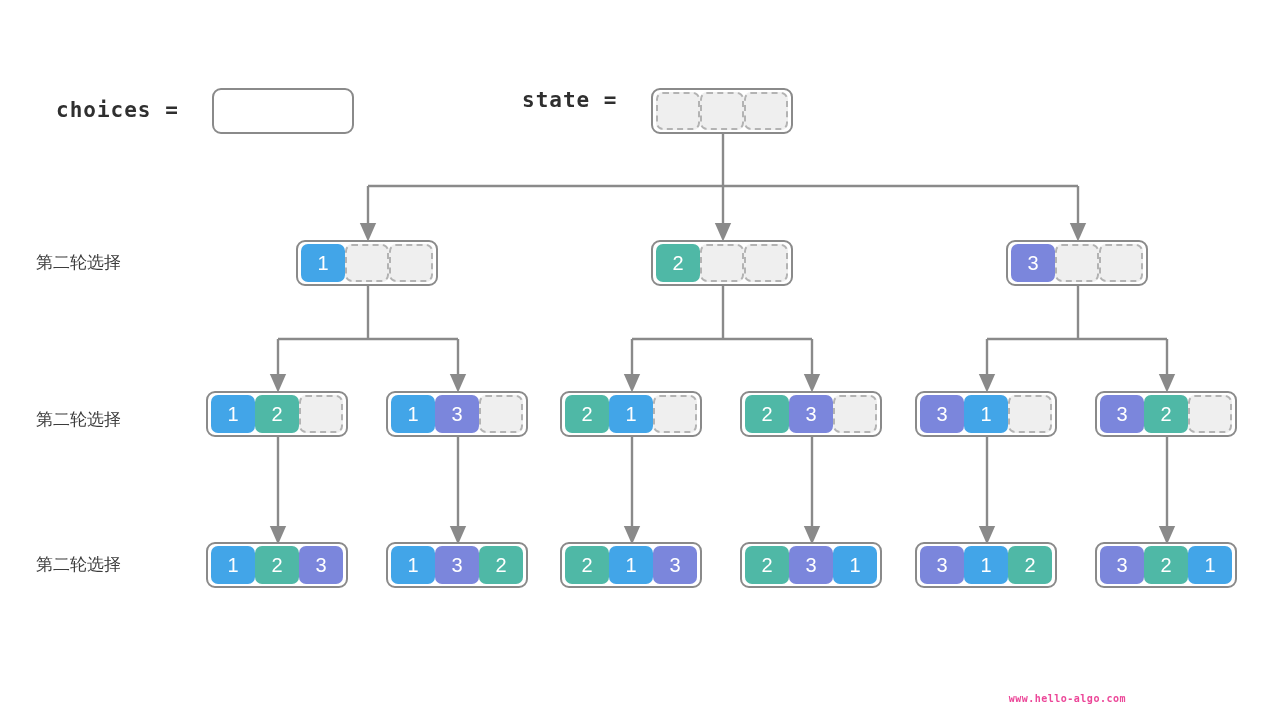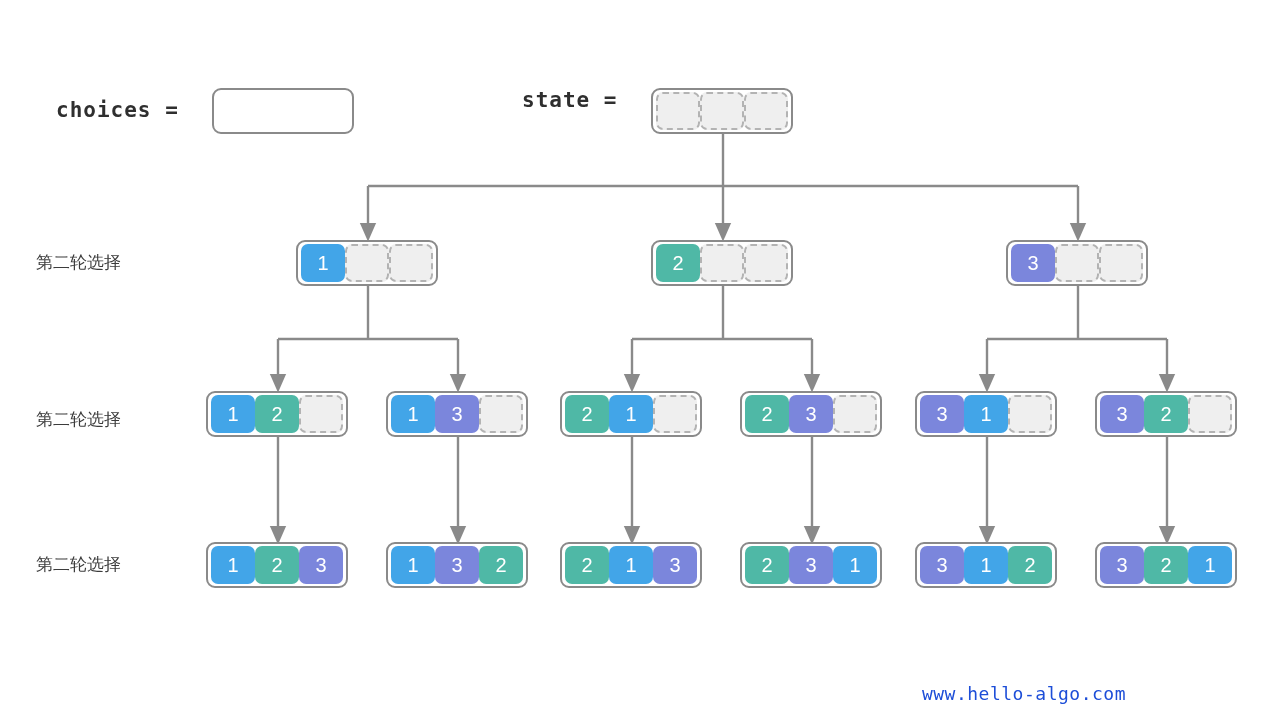--- a/index.html
+++ b/index.html
@@ -45,24 +45,25 @@
     font-family: "Liberation Sans", "DejaVu Sans", sans-serif;
     font-size: 17px;
     color: #3c3c3c;
     white-space: nowrap;
   }
   .watermark {
     position: absolute;
     right: 22px;
     bottom: 16px;
     font-family: "DejaVu Sans Mono", "Liberation Mono", monospace;
-    font-size: 18px;
-    color: #1d4ed8;
+    font-size: 10px;
+    color: #ec4899;
     letter-spacing: 0.5px;
     white-space: nowrap;
+    font-weight: bold;
   }
 
   
   .node {
     position: absolute;
     display: flex;
     flex-direction: row;
     align-items: center;
     box-sizing: border-box;
     border: 2px solid #8a8a8a;

